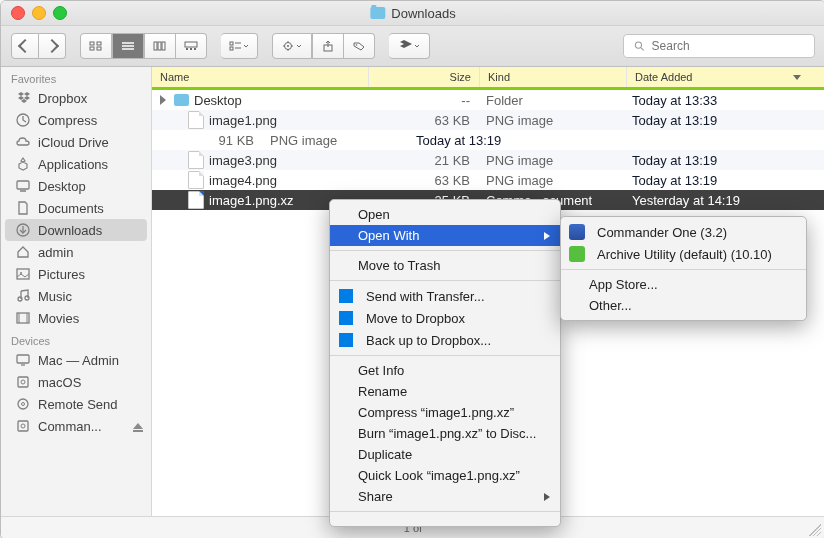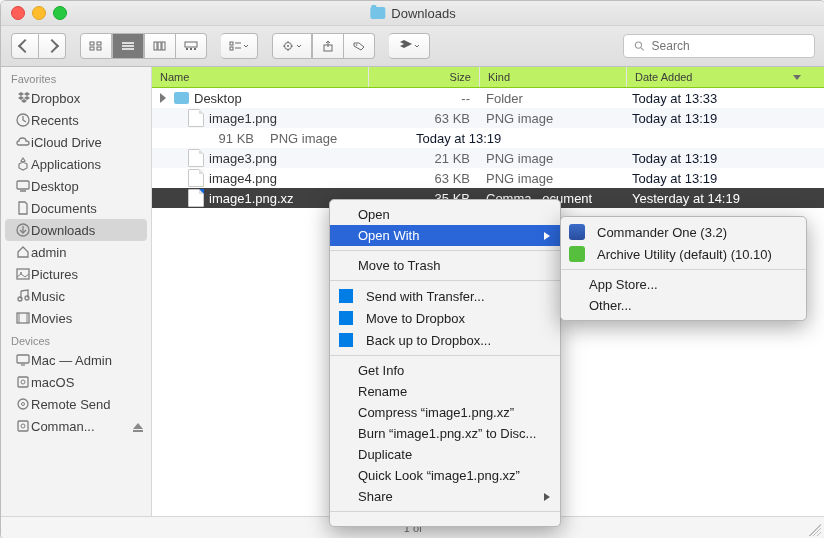--- a/index.html
+++ b/index.html
@@ -22,25 +22,25 @@
 .tb-btn.active{background:#7a7a7a;color:#fff}
 .chev{width:8px;height:8px;border-top:2px solid #6b6b6b;border-left:2px solid #6b6b6b}
 .chev.l{transform:rotate(-45deg)}
 .chev.r{transform:rotate(135deg)}
 .vicon{width:14px;height:10px;display:block}
 .search{margin-left:auto;display:flex;align-items:center;height:22px;width:170px;border:1px solid #c5c5c5;border-radius:4px;background:#fff;padding:0 10px;color:#9a9a9a;gap:5px}
 .search input{border:none;outline:none;font-size:12px;color:#333;width:100%}
 .body{display:flex;height:calc(100% - 64px - 22px)}
 .sidebar{width:150px;background:#f4f3f3;border-right:1px solid #d7d7d7;overflow:hidden}
 .sb-head{font-size:11px;color:#8b8b8b;padding:6px 8px 2px 10px}
-.sb-item{display:flex;align-items:center;padding:3px 8px 3px 14px;font-size:13px;color:#414141;cursor:default}
+.sb-item{display:flex;align-items:center;gap:7px;padding:3px 8px 3px 14px;font-size:13px;color:#414141;cursor:default}
 .sb-item .ic{width:16px;height:16px;display:flex;align-items:center;justify-content:center;color:#808080}
 .sb-item.sel{background:#d6d6d6;border-radius:4px;margin:0 4px;padding-left:10px}
 .main{flex:1;display:flex;flex-direction:column;min-width:0}
-.cols{display:flex;height:20px;background:#bef264;border-bottom:1px solid #84cc16;font-size:11px;color:#3c3c3c}
+.cols{display:flex;height:20px;background:#fef9c3;border-bottom:3px solid #84cc16;font-size:11px;color:#3c3c3c}
 .col{display:flex;align-items:center;padding:0 8px;border-right:1px solid #e5e5e5}
 .col.name{width:200px}
 .col.size{width:94px;justify-content:flex-end}
 .col.kind{width:130px}
 .col.date{flex:1;display:flex;justify-content:space-between;align-items:center;border-right:none;padding-right:24px}
 .rows{flex:1;overflow:hidden;position:relative}
 .row{display:flex;height:20px;align-items:center;font-size:13px}
 .row:nth-child(even){background:#f5f7fa}
 .row.sel{background:#404040;color:#fff}
 .row.sel .rc{color:#fff}
@@ -198,21 +198,21 @@
           </span>
           <span>Dropbox</span>
         </div>
         <div class="sb-item">
           <span class="ic">
             <svg width="16" height="16" viewBox="0 0 16 16">
               <circle cx="8" cy="8" r="6" fill="none" stroke="#808080" stroke-width="1.3"></circle>
               <path d="M8 4 L8 8 L11 10" fill="none" stroke="#808080" stroke-width="1.3"></path>
             </svg>
           </span>
-          <span>Recents</span>
+          <span>Compress</span>
         </div>
         <div class="sb-item">
           <span class="ic">
             <svg width="16" height="16" viewBox="0 0 16 16">
               <path d="M4 11 Q2 11 2 9 Q2 7 4 7 Q4 4 7.5 4 Q11 4 11 7 Q14 7 14 9 Q14 11 12 11 Z" fill="none" stroke="#808080" stroke-width="1.3"></path>
             </svg>
           </span>
           <span>iCloud Drive</span>
         </div>
         <div class="sb-item">

